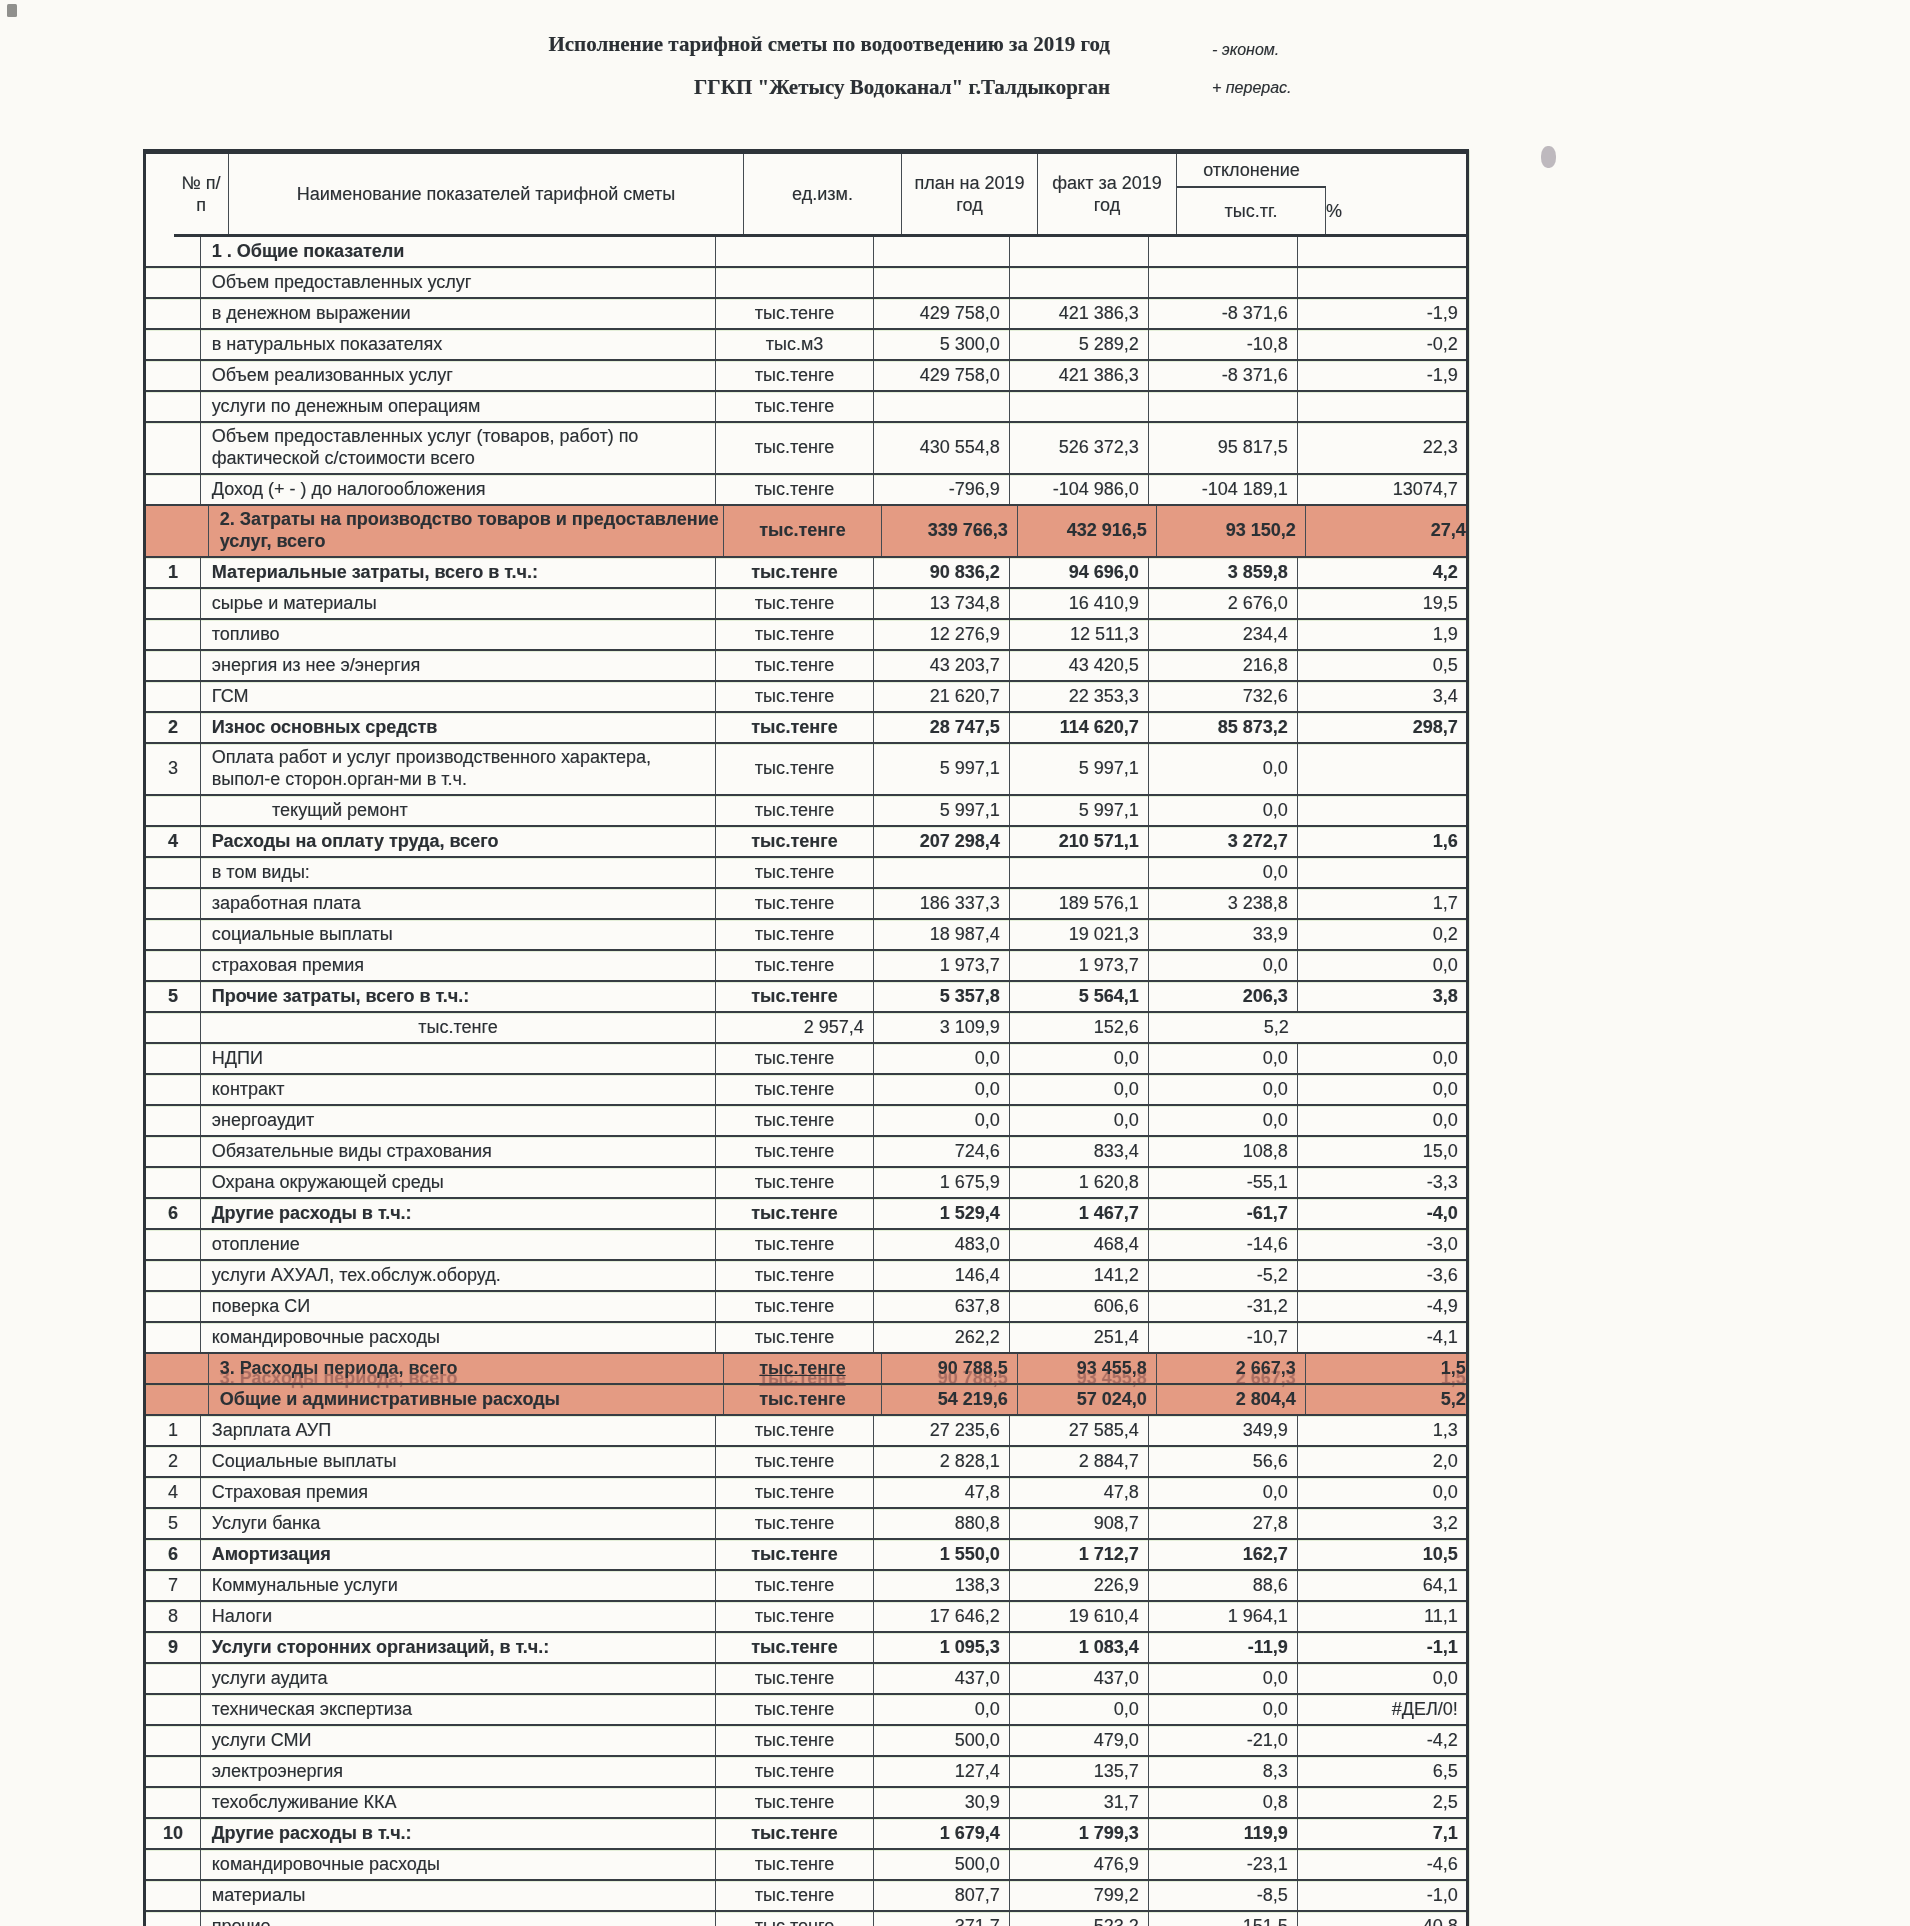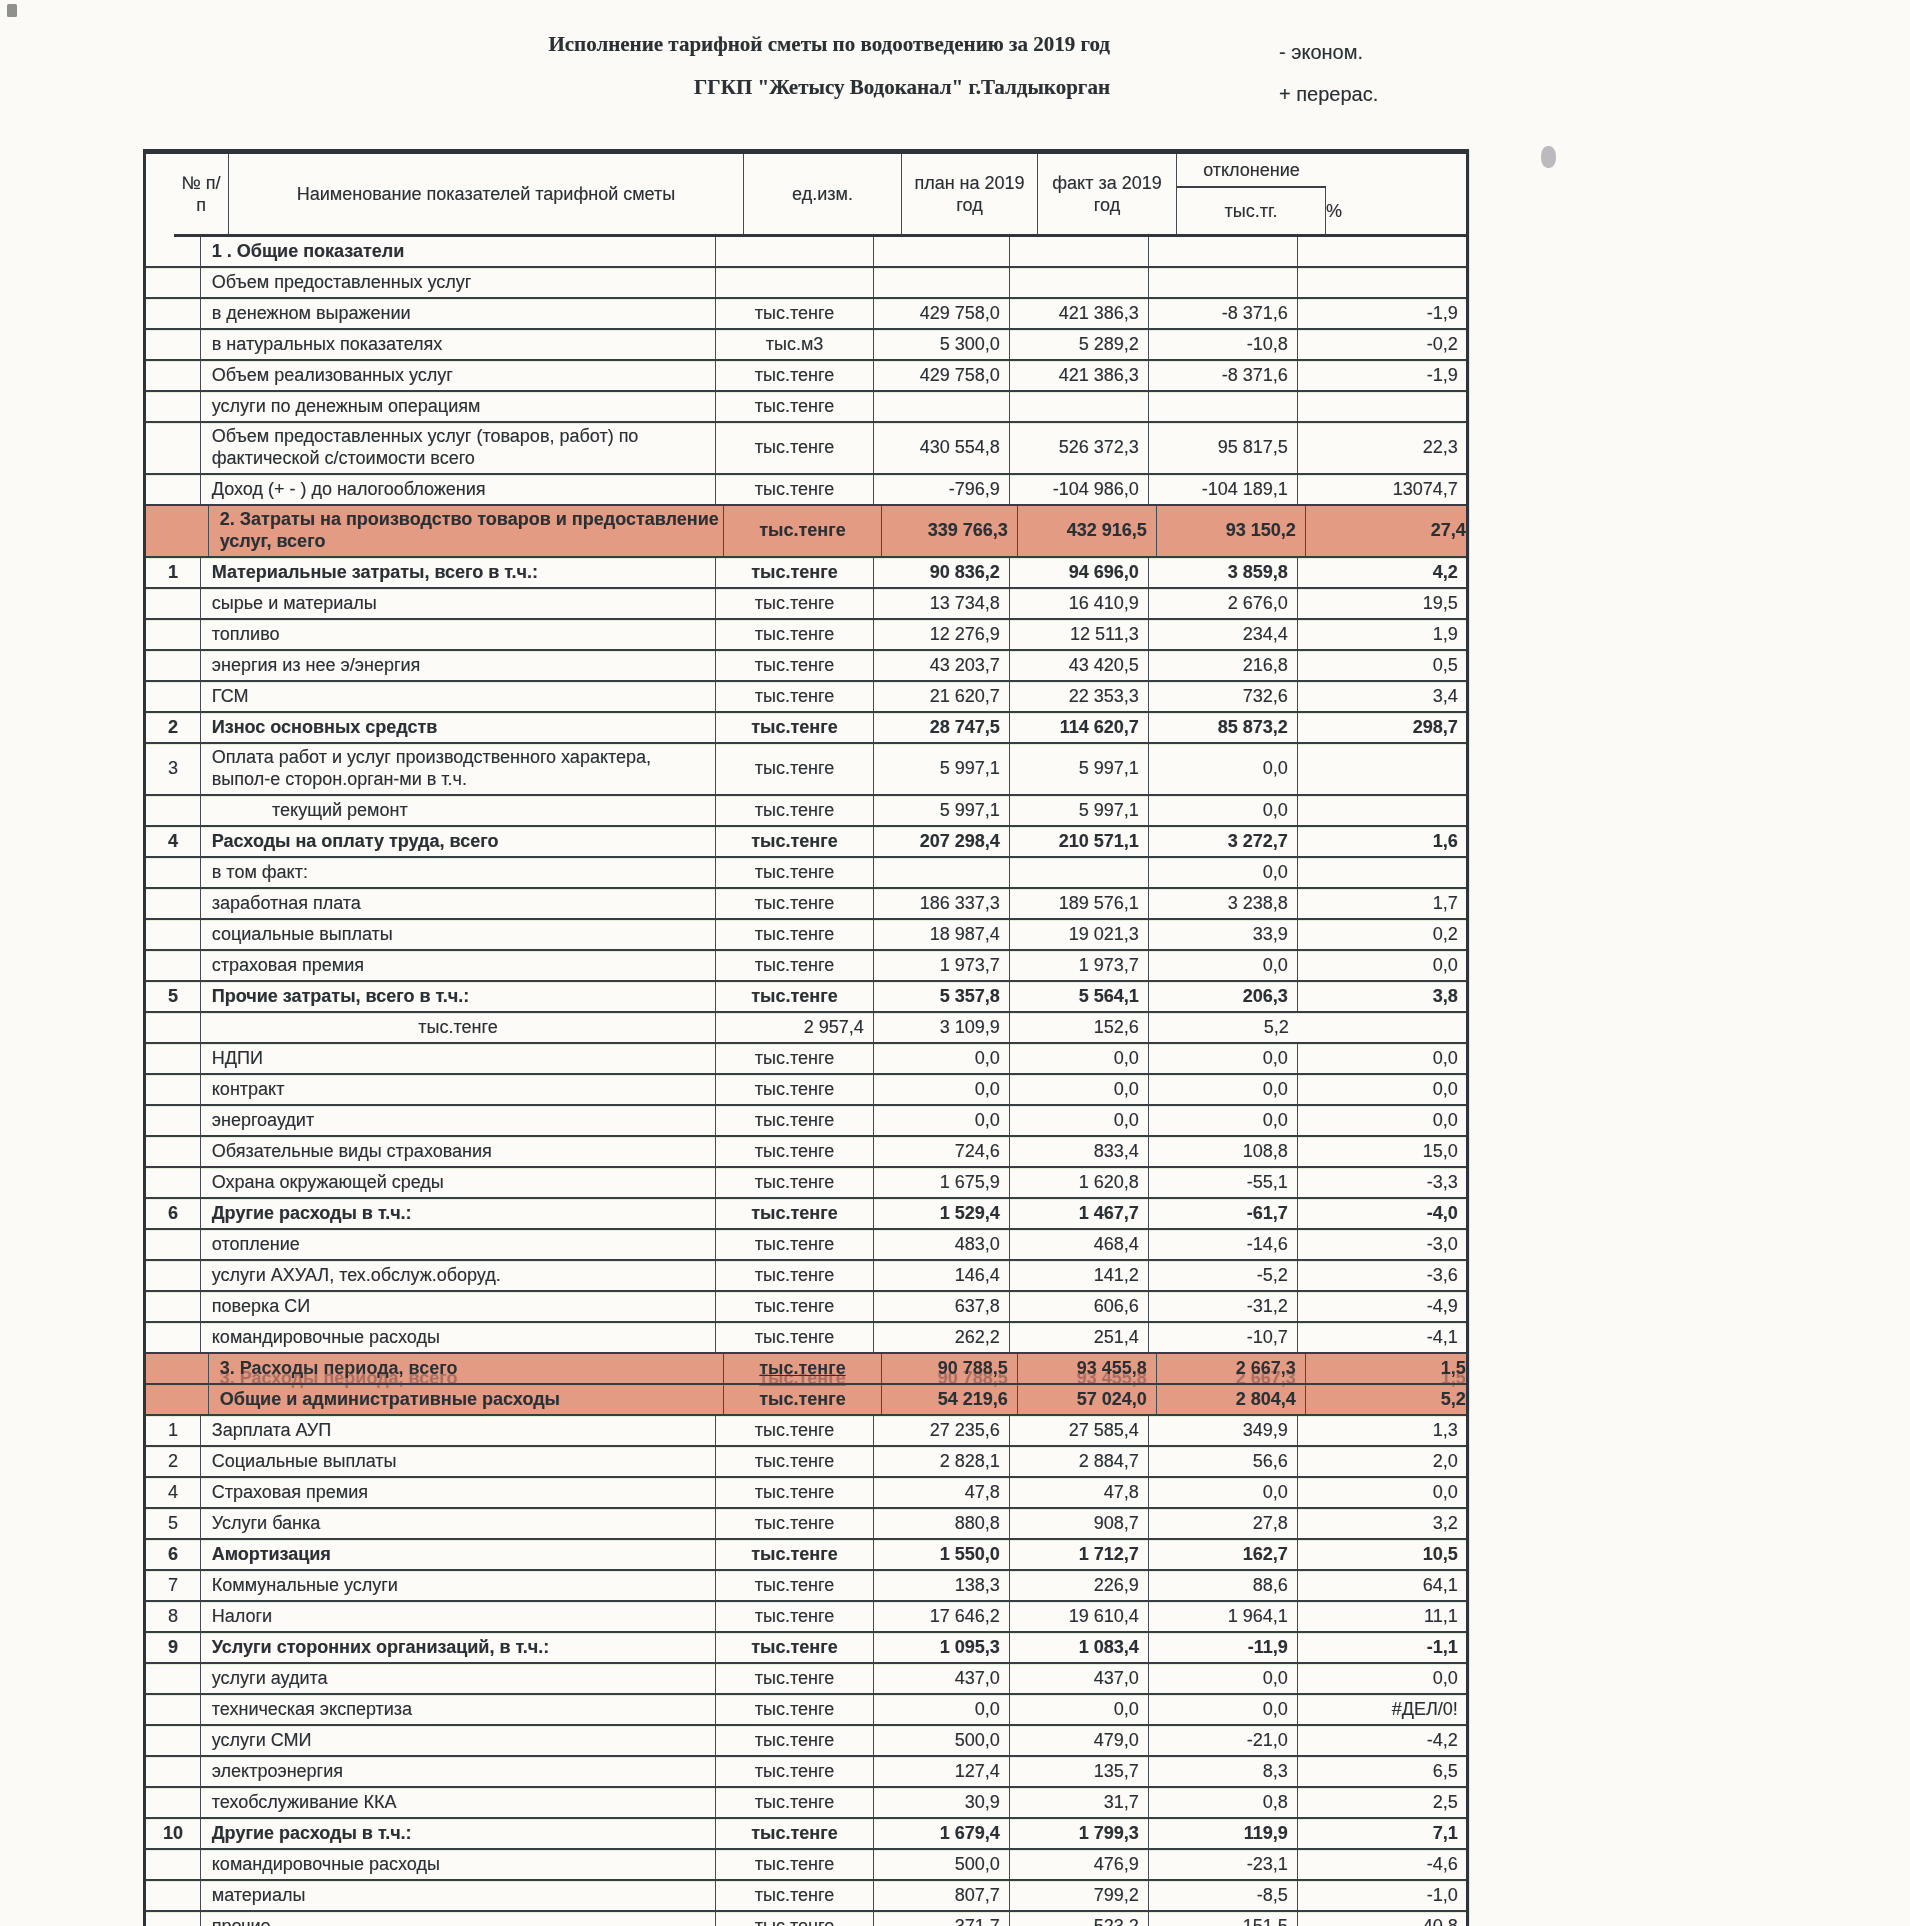--- a/index.html
+++ b/index.html
@@ -3,21 +3,21 @@
 <meta charset="utf-8">
 <style>
   html,body{margin:0;padding:0;background:#8a8a88;}
   .sheet{position:relative;width:1911px;height:2703px;background:#fbfaf6;overflow:hidden;
          font-family:"Liberation Sans",sans-serif;color:#2b3034;}
   .scan-text{text-shadow:0.4px 0.4px 0.4px rgba(90,60,110,.28), -0.4px 0 0.4px rgba(70,130,60,.18);}
   
   .title-wrap{position:absolute;left:239px;top:34px;width:871px;text-align:right;
               font-family:"Liberation Serif",serif;font-weight:bold;font-size:21px;line-height:1.0;}
   .title-line2{margin-top:22.3px;}
-  .legend{position:absolute;left:1279px;top:42px;font-size:20px;line-height:1.0;}
+  .legend{position:absolute;left:1212px;top:42px;font-size:16px;line-height:1.0;font-style:italic;}
   .legend div{margin-bottom:21.6px;}
   .smudge{position:absolute;left:1541px;top:146px;width:14.6px;height:22.3px;border-radius:45%;
           background:#8d8390;opacity:.55;}
   .corner-mark{position:absolute;left:7px;top:3.9px;width:10px;height:13px;background:#4a4a48;opacity:.6;border-radius:1.5px;}
   
   .tbl{position:absolute;left:143px;top:149px;width:1320px;
        border:3.1px solid #2e343a;border-top-width:5px;background:#fcfbf8;
        box-shadow:0.8px 1.2px 0 rgba(120,170,90,.25);}
   .thead{display:grid;grid-template-columns:55px 515px 158px 136px 139px 149px 319px;
          height:80px;border-bottom:3.1px solid #30363c;margin-left:28px;}
@@ -239,21 +239,21 @@
           <div class="c num">4</div>
           <div class="c name">Расходы на оплату труда, всего</div>
           <div class="c unit">тыс.тенге</div>
           <div class="c plan">207 298,4</div>
           <div class="c fact">210 571,1</div>
           <div class="c dev">3 272,7</div>
           <div class="c pct">1,6</div>
         </div>
         <div class="trow">
           <div class="c num"></div>
-          <div class="c name">в том факт:</div>
+          <div class="c name">в том виды:</div>
           <div class="c unit">тыс.тенге</div>
           <div class="c plan"></div>
           <div class="c fact"></div>
           <div class="c dev">0,0</div>
           <div class="c pct"></div>
         </div>
         <div class="trow">
           <div class="c num"></div>
           <div class="c name">заработная плата</div>
           <div class="c unit">тыс.тенге</div>

